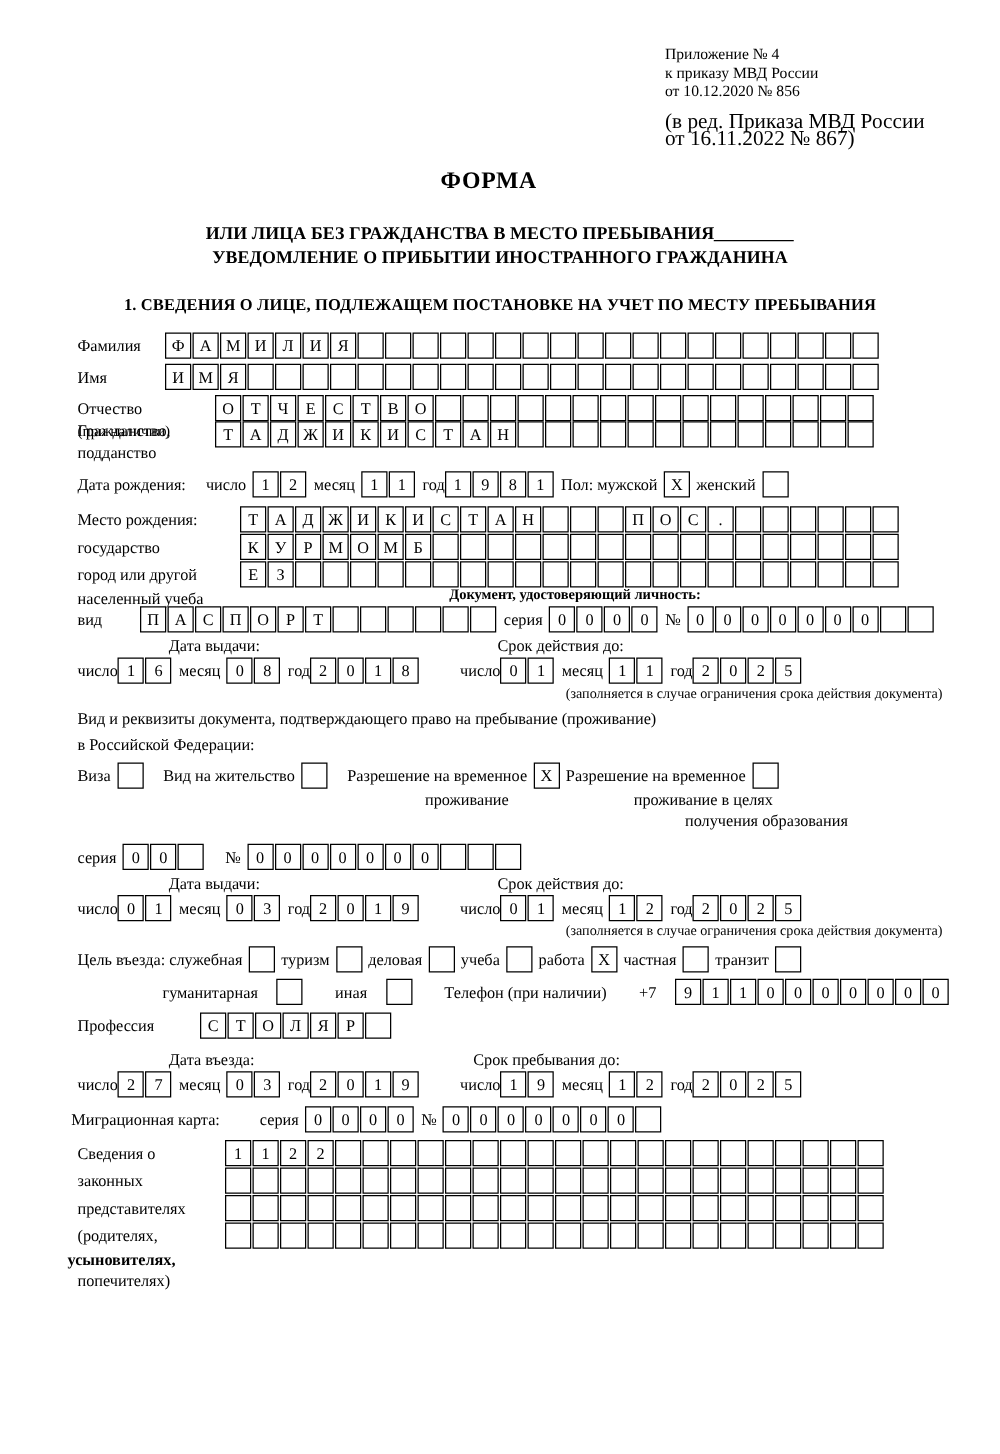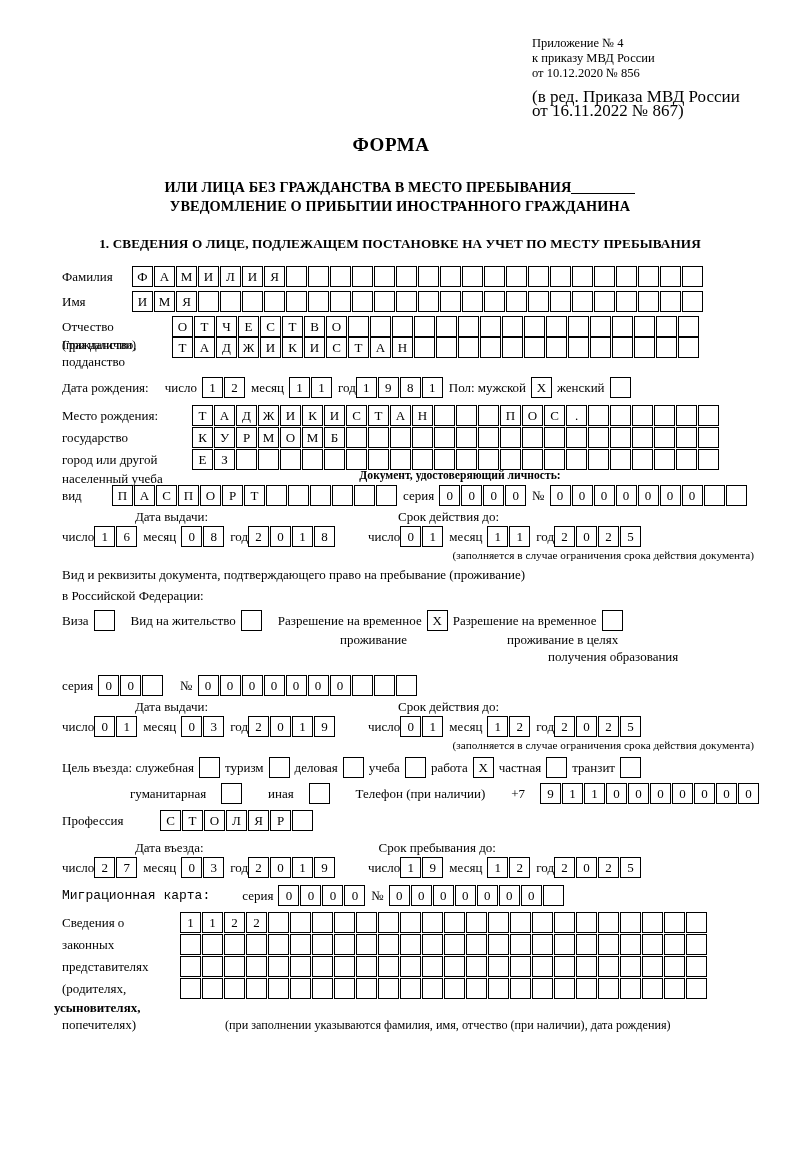--- a/index.html
+++ b/index.html
@@ -726,21 +726,21 @@
     <div class="lbl">год</div>
     <div class="cells" id="syear">
         <div class="cell">2</div>
         <div class="cell">0</div>
         <div class="cell">2</div>
         <div class="cell">5</div>
       </div>
   </div>
 
   <div class="row" style="margin-top:7px;">
-    <div class="lbl" style="margin-left:22px;font-family:Liberation Mono, monospace;">Миграционная карта:</div>
+    <div class="lbl" style="margin-left:17px;">Миграционная карта:</div>
     <div class="gap-l"></div>
       <div class="gap-l"></div>
     <div class="lbl">серия</div>
     <div class="gap-s"></div>
     <div class="cells" id="mser">
         <div class="cell">0</div>
         <div class="cell">0</div>
         <div class="cell">0</div>
         <div class="cell">0</div>
       </div>
@@ -873,16 +873,15 @@
         <div class="cell"></div>
         <div class="cell"></div>
         <div class="cell"></div>
       </div>
   </div>
   <div class="row tight">
     <div class="lbl" style="width:118px;margin-left:14px;font-weight:bold;">усыновителях,</div>
   </div>
   <div class="row tight">
     <div class="lbl" style="width:118px;margin-left:22px;">попечителях)</div>
-    <div class="lbl" style="margin-left:45px;font-size:12.2px;">(при заполнении указываются фамилия, имя, отчество (при наличии), дата рождения)</div>
   </div>
 
 </div>
 
 </body></html>

